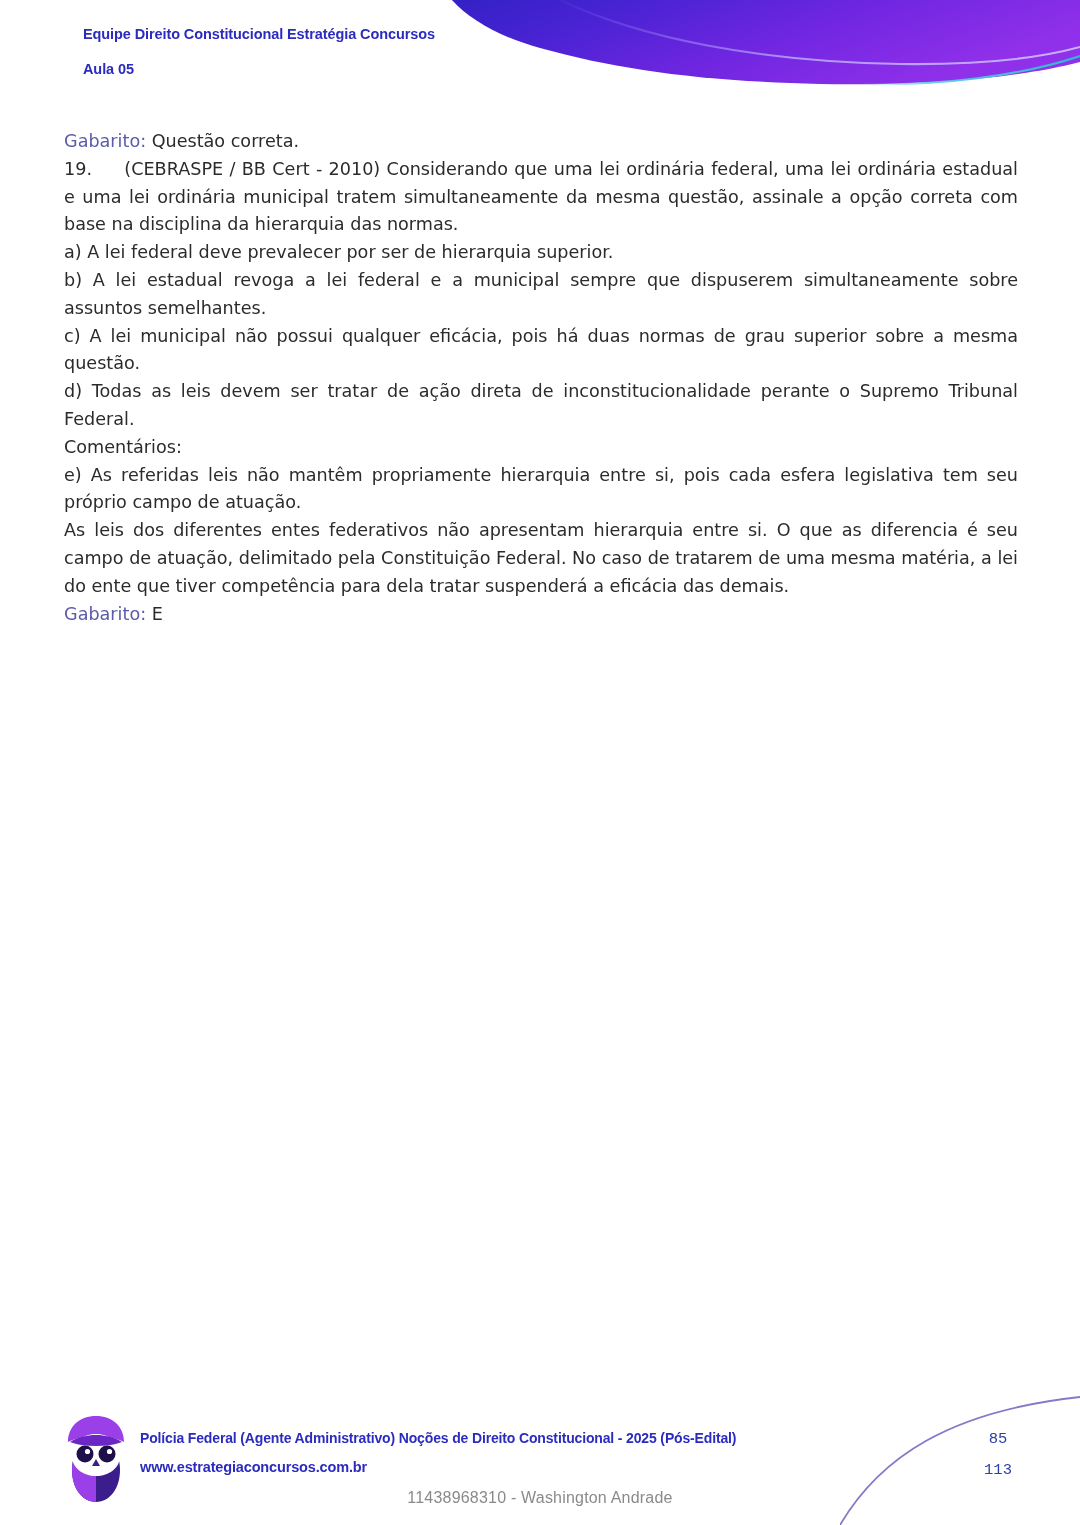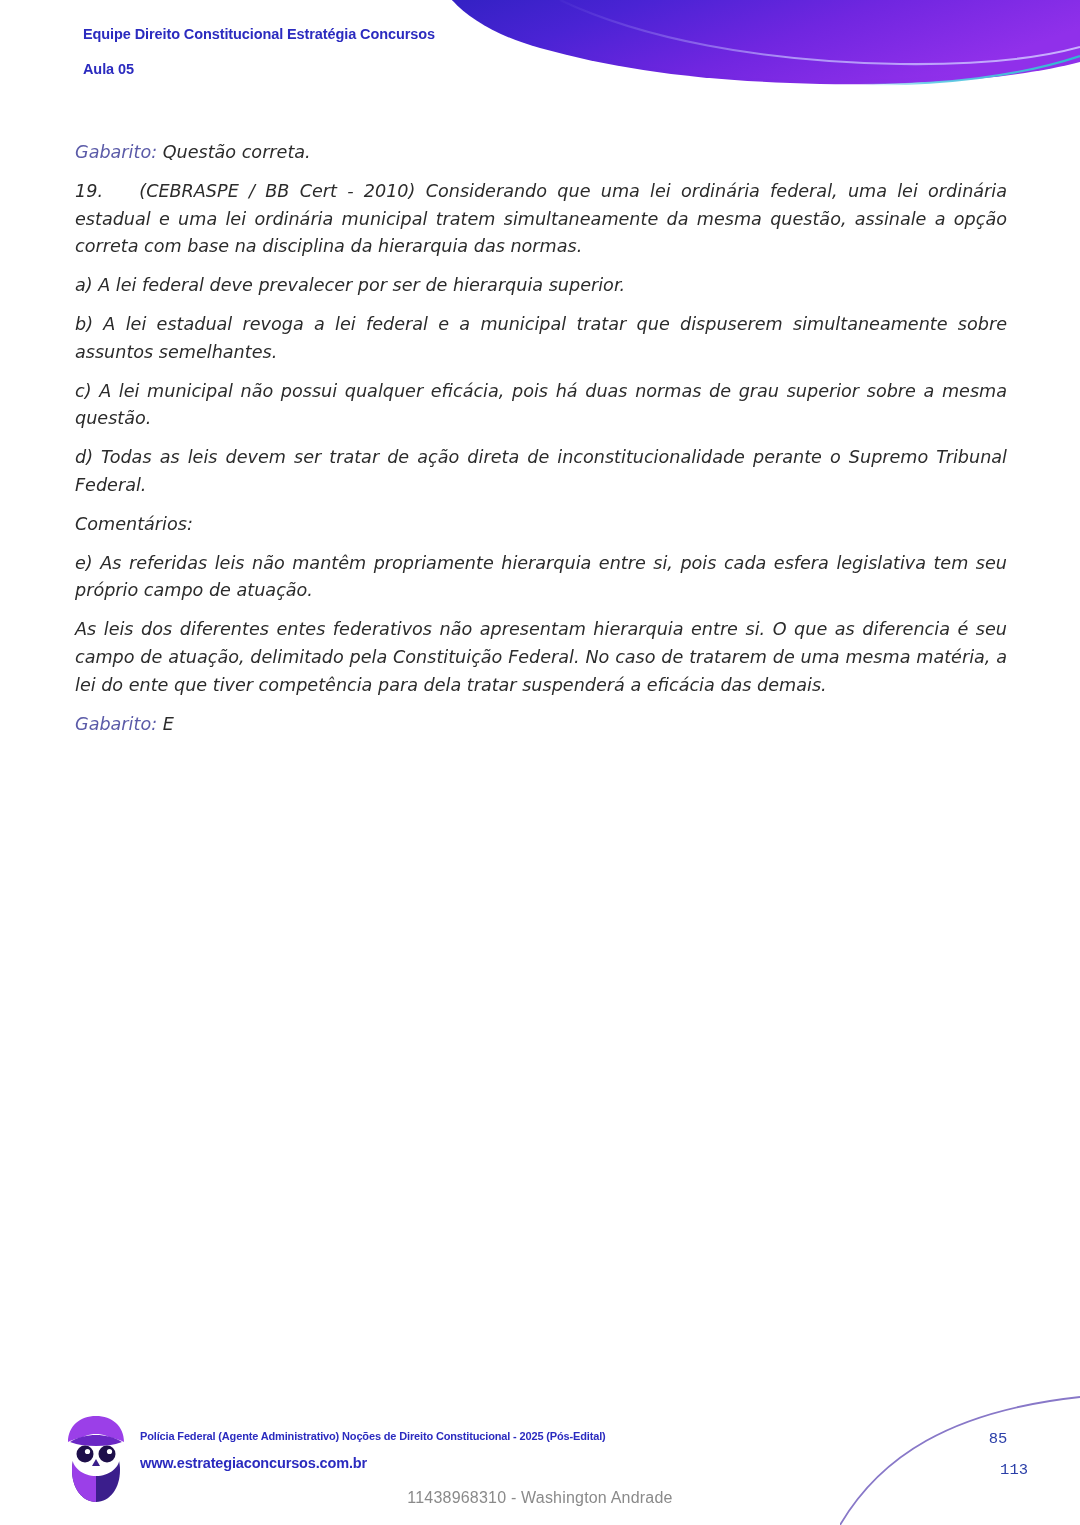--- a/index.html
+++ b/index.html
@@ -49,27 +49,26 @@
 
   
   .content {
     position: absolute;
     top: 128px;
     left: 64px;
     width: 954px;
   }
 
   p.blk {
-    margin: 11px;
+    margin: 0;
     font-size: 17.6px;
     line-height: 1.58;
     color: #2b2b2b;
     text-align: justify;
     font-family: "DejaVu Sans", "Liberation Sans", sans-serif;
-    font-style: italic;
   }
 
   .label-purple {
     color: #5B5BA8;
   }
   .q-stem {
     color: #5B5BA8;
     text-align: justify;
   }
   .section-label {
@@ -104,21 +103,21 @@
     height: 92px;
   }
   .footer-texts {
     position: absolute;
     left: 140px;
     top: 40px;
   }
   .footer-title {
     font-family: "Liberation Sans", "DejaVu Sans", sans-serif;
     font-weight: bold;
-    font-size: 11px;
+    font-size: 14px;
     color: #2B2BBF;
     letter-spacing: -0.15px;
     white-space: nowrap;
   }
   .footer-url {
     margin-top: 13px;
     font-family: "Liberation Sans", "DejaVu Sans", sans-serif;
     font-weight: bold;
     font-size: 14.5px;
     color: #2B2BBF;
@@ -130,21 +129,21 @@
     top: 42px;
     text-align: center;
     width: 60px;
   }
   .page-num {
     font-family: Liberation Mono, monospace;
     font-size: 15.5px;
     color: #2B3FA8;
     line-height: 1.0;
   }
-  .page-num.second { margin-top: 15px; text-align: right; }
+  .page-num.second { margin-top: 15px; }
 
   .watermark {
     position: absolute;
     left: 0;
     width: 1080px;
     bottom: 18px;
     text-align: center;
     font-family: "Liberation Sans", "DejaVu Sans", sans-serif;
     font-size: 16px;
     color: #8a8a8a;
@@ -196,21 +195,21 @@
       <span class="label-purple">Gabarito:</span>
       <span>Questão correta.</span>
     </p>
 
     <p class="blk q-stem gap-q">
       <span>19.</span>
       <span style="display:inline-block;width:26px"></span><span>(CEBRASPE / BB Cert - 2010) Considerando que uma lei ordinária federal, uma lei ordinária estadual e uma lei ordinária municipal tratem simultaneamente da mesma questão, assinale a opção correta com base na disciplina da hierarquia das normas.</span>
     </p>
 
     <p class="blk gap-opt">a) A lei federal deve prevalecer por ser de hierarquia superior.</p>
-    <p class="blk gap-opt">b) A lei estadual revoga a lei federal e a municipal tratar que dispuserem simultaneamente sobre assuntos semelhantes.</p>
+    <p class="blk gap-opt">b) A lei estadual revoga a lei federal e a municipal sempre que dispuserem simultaneamente sobre assuntos semelhantes.</p>
     <p class="blk gap-opt">c) A lei municipal não possui qualquer eficácia, pois há duas normas de grau superior sobre a mesma questão.</p>
     <p class="blk gap-opt">d) Todas as leis devem ser tratar de ação direta de inconstitucionalidade perante o Supremo Tribunal Federal.</p>
     <p class="blk section-label gap-sec">Comentários:</p>
 
     <p class="blk gap-opt">e) As referidas leis não mantêm propriamente hierarquia entre si, pois cada esfera legislativa tem seu próprio campo de atuação.</p>
 
     <p class="blk gap-body">As leis dos diferentes entes federativos não apresentam hierarquia entre si. O que as diferencia é seu campo de atuação, delimitado pela Constituição Federal. No caso de tratarem de uma mesma matéria, a lei do ente que tiver competência para dela tratar suspenderá a eficácia das demais.</p>
 
     <p class="blk gap-sec">
       <span class="label-purple">Gabarito:</span>

